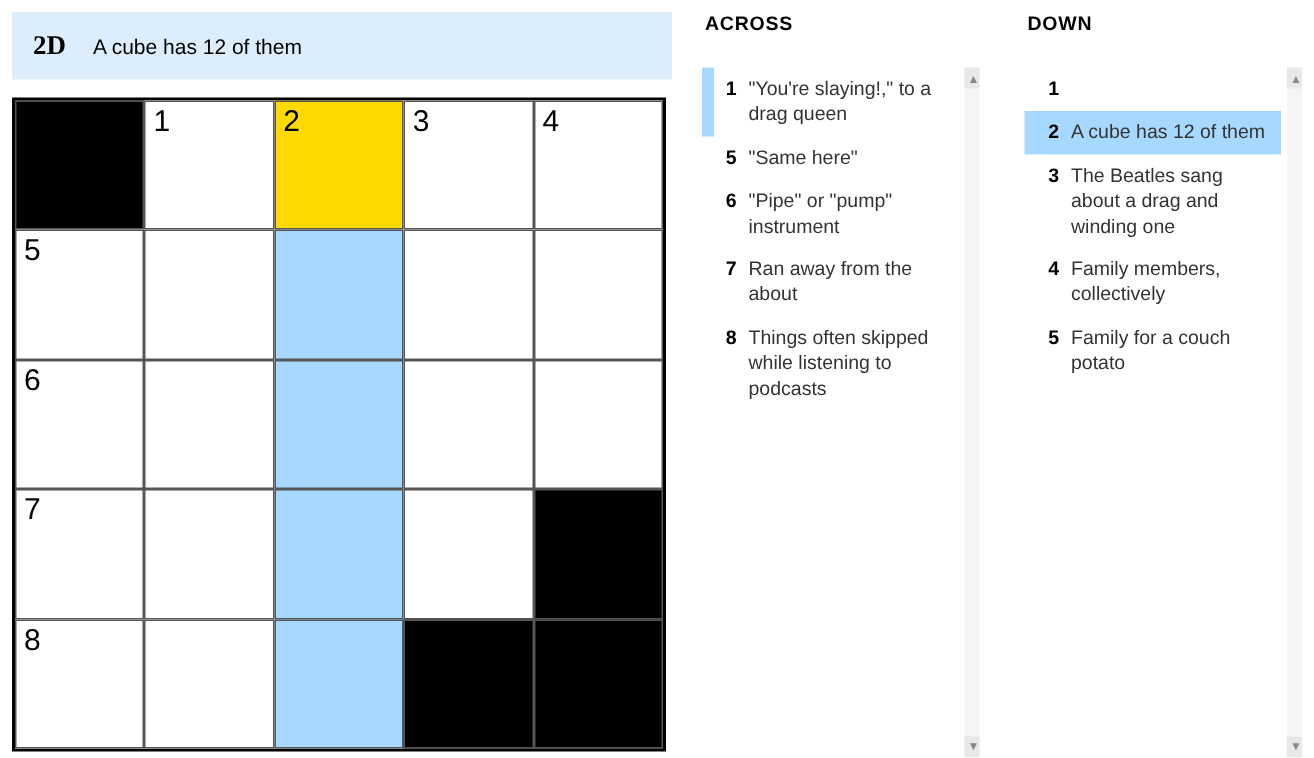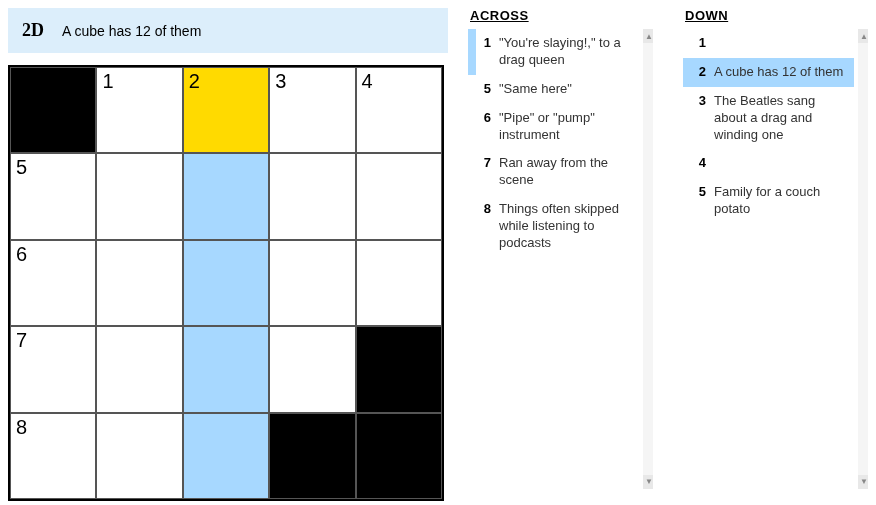--- a/index.html
+++ b/index.html
@@ -16,21 +16,21 @@
   .grid { border: 2px solid #000; width: 436px; height: 436px; display: grid; grid-template-columns: repeat(5, 1fr); grid-template-rows: repeat(5, 1fr); }
   .cell { border: 1px solid #555; position: relative; background: #fff; }
   .cell.black { background: #000; }
   .cell.highlight { background: #a7d8ff; }
   .cell.selected { background: #ffda00; }
   .cell-num { position: absolute; top: 2px; left: 5px; font-size: 20px; font-weight: normal; font-family: Arial; }
   
   .right-col { display: flex; gap: 30px; flex: 1; }
   
   .clue-col { flex: 1; min-width: 0; }
-  .clue-heading { font-weight: bold; font-size: 13px; letter-spacing: 0.5px; margin-bottom: 6px; padding-left: 2px; text-decoration: underline; }
+  .clue-heading { font-weight: bold; font-size: 13px; letter-spacing: 0.5px; margin-bottom: 22px; padding-left: 2px; }
   
   .clue-list-wrap { position: relative; height: 460px; }
   .scrollbar { position: absolute; right: 0; top: 0; bottom: 0; width: 10px; background: #f5f5f5; }
   .scrollbar-thumb-top { position: absolute; left: 0; right: 0; top: 0; height: 14px; background: #e8e8e8; }
   .scrollbar-thumb-bot { position: absolute; left: 0; right: 0; bottom: 0; height: 14px; background: #e8e8e8; }
   .scrollbar-arrow { position: absolute; left: 2px; font-size: 8px; color: #888; }
   
   .clue-list { padding-right: 14px; }
   .clue-item { display: flex; padding: 6px 4px 6px 0; gap: 8px; font-size: 13px; line-height: 1.3; cursor: pointer; border-left: 8px solid transparent; }
   .clue-item.active-across { border-left: 8px solid #a7d8ff; }
@@ -104,21 +104,21 @@
             <div class="clue-item">
               <span class="clue-num">5</span>
               <span class="clue-text">"Same here"</span>
             </div>
             <div class="clue-item">
               <span class="clue-num">6</span>
               <span class="clue-text">"Pipe" or "pump" instrument</span>
             </div>
             <div class="clue-item">
               <span class="clue-num">7</span>
-              <span class="clue-text">Ran away from the scene</span>
+              <span class="clue-text">Ran away from the about</span>
             </div>
             <div class="clue-item">
               <span class="clue-num">8</span>
               <span class="clue-text">Things often skipped while listening to podcasts</span>
             </div>
           </div>
         <div class="scrollbar">
           <div class="scrollbar-thumb-top">
               <span class="scrollbar-arrow" style="top:3px">▲</span>
             </div>
@@ -139,20 +139,21 @@
             <div class="clue-item active-down">
               <span class="clue-num">2</span>
               <span class="clue-text">A cube has 12 of them</span>
             </div>
             <div class="clue-item">
               <span class="clue-num">3</span>
               <span class="clue-text">The Beatles sang about a drag and winding one</span>
             </div>
             <div class="clue-item">
               <span class="clue-num">4</span>
+              <span class="clue-text">Family members, collectively</span>
             </div>
             <div class="clue-item">
               <span class="clue-num">5</span>
               <span class="clue-text">Family for a couch potato</span>
             </div>
           </div>
         <div class="scrollbar">
           <div class="scrollbar-thumb-top">
               <span class="scrollbar-arrow" style="top:3px">▲</span>
             </div>

